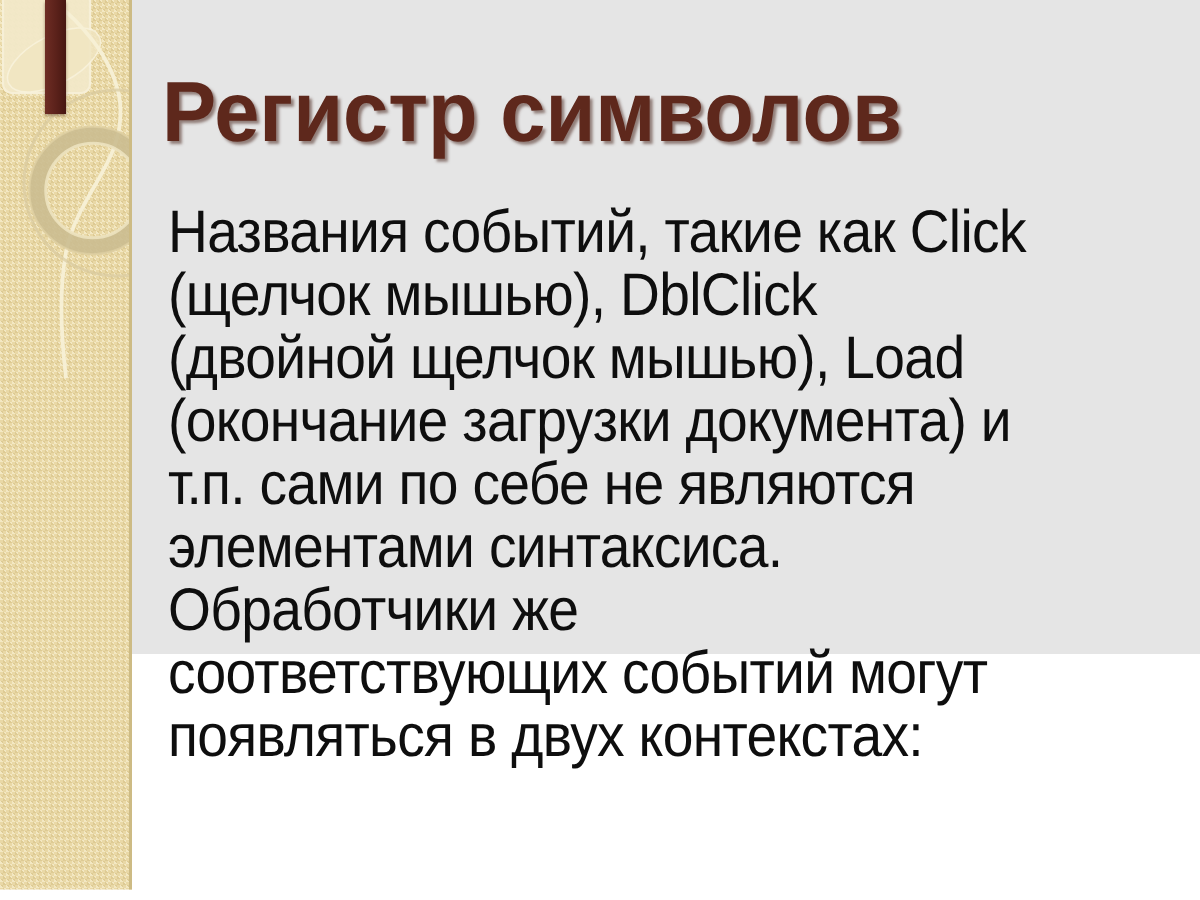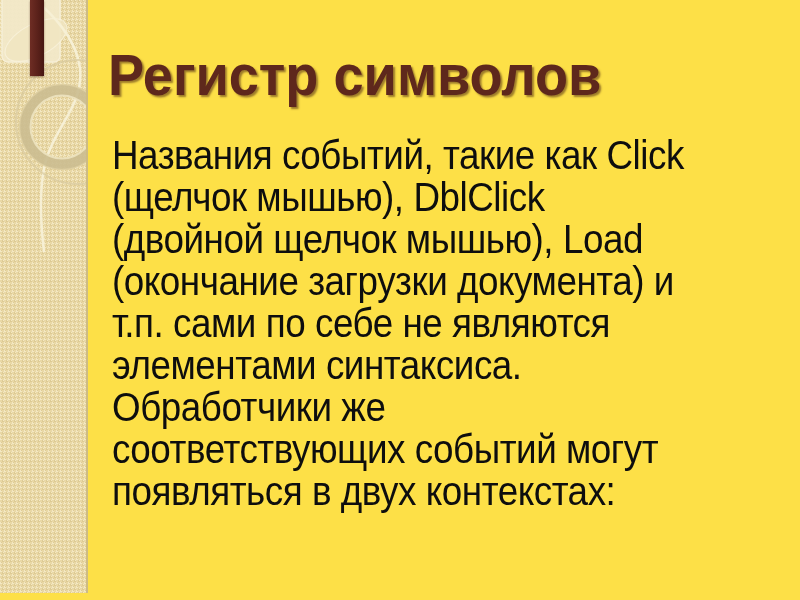--- a/index.html
+++ b/index.html
@@ -7,22 +7,22 @@
     padding: 0;
     width: 800px;
     height: 600px;
     overflow: hidden;
     background: #ffffff;
     font-family: "Liberation Sans", sans-serif;
   }
   .slide {
     position: relative;
     width: 800px;
-    height: 600px;
-    background: #fde047;
+    height: 436px;
+    background: #e5e5e5;
   }
   
   .sidebar {
     position: absolute;
     left: 0; top: 0;
     width: 86px; height: 593px;
     background-color: #e9d8a6;
     background-image:
       linear-gradient(45deg, rgba(255,250,230,0.45) 25%, transparent 25%, transparent 75%, rgba(255,250,230,0.45) 75%),
       linear-gradient(45deg, rgba(178,148,74,0.20) 25%, transparent 25%, transparent 75%, rgba(178,148,74,0.20) 75%);

